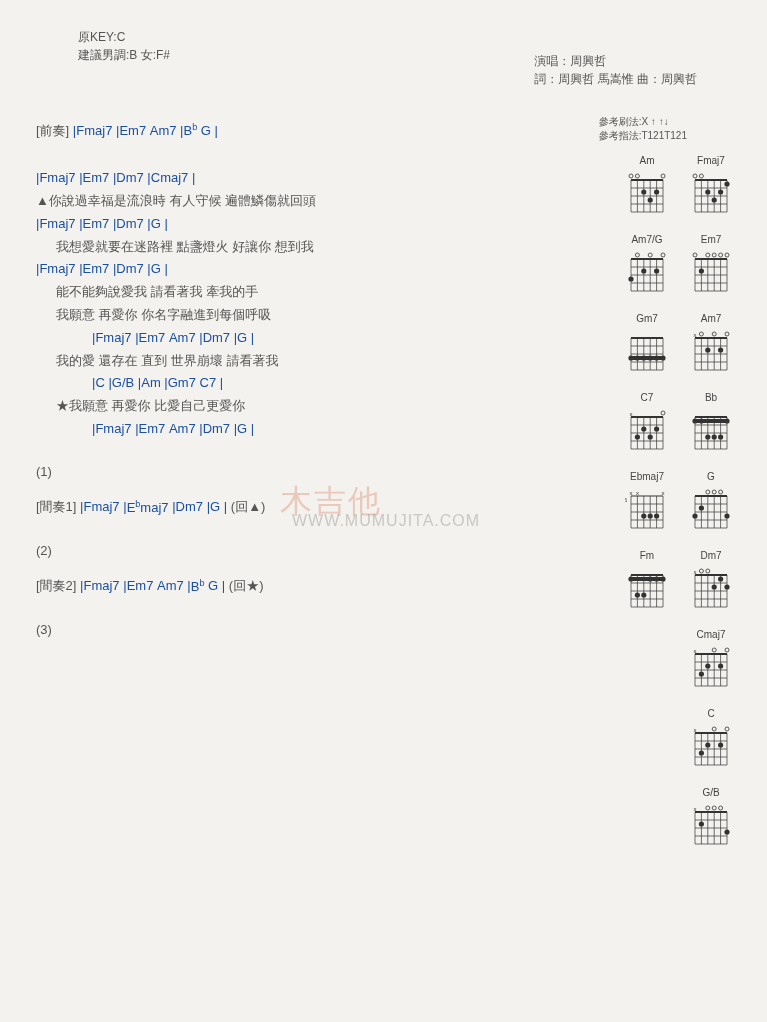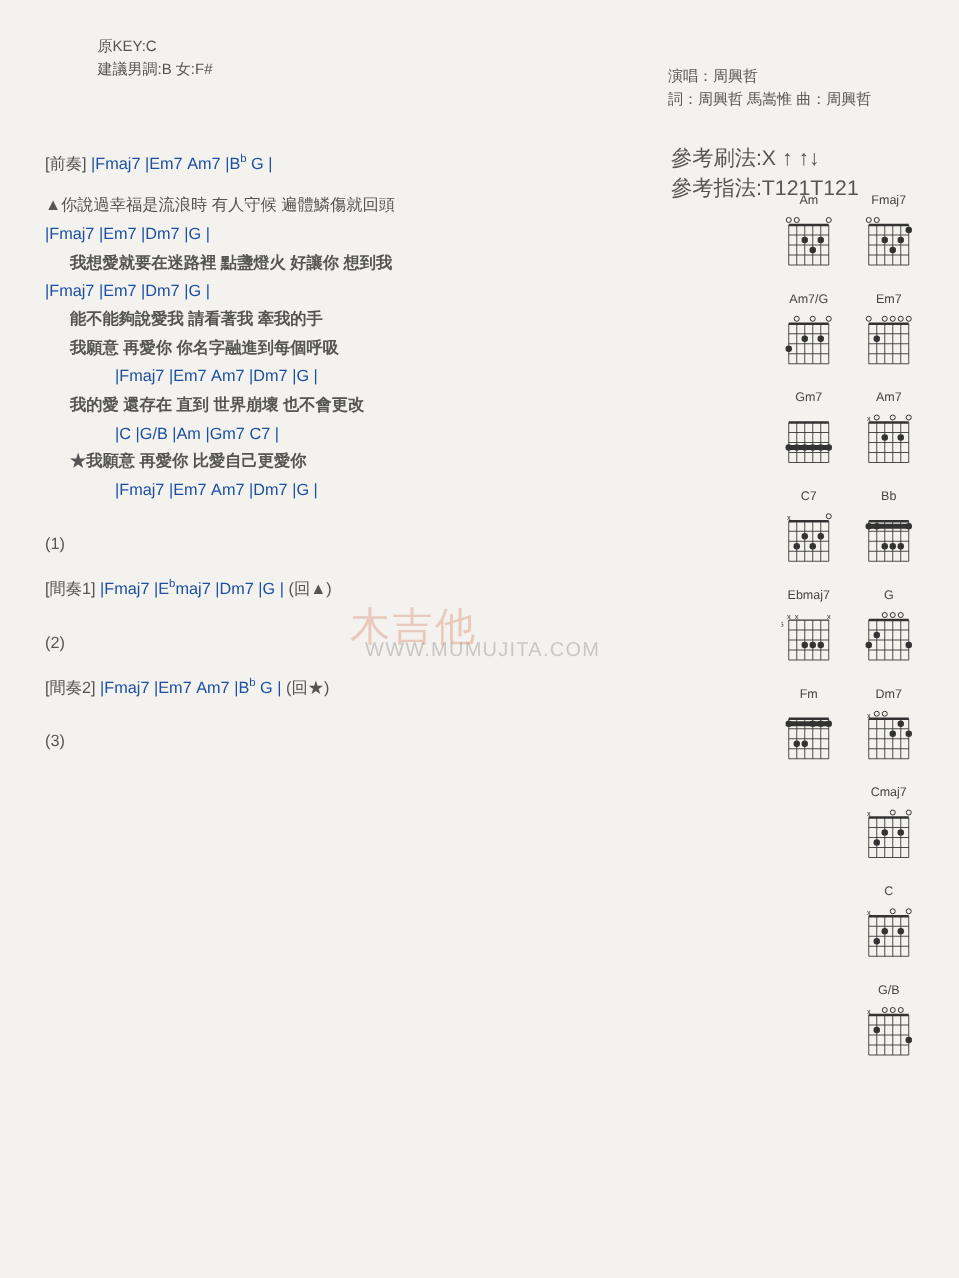--- a/index.html
+++ b/index.html
@@ -39,21 +39,21 @@
     right: 70px;
     top: 52px;
     font-size: 12px;
     line-height: 1.5;
     color: #555;
   }
   .pattern-info {
     position: absolute;
     right: 80px;
     top: 115px;
-    font-size: 17px;
+    font-size: 10px;
     line-height: 1.4;
     color: #555;
   }
   .main {
     position: absolute;
     left: 36px;
     top: 120px;
     width: 560px;
   }
   .line {
@@ -68,21 +68,21 @@
   .lyric {
     color: #555;
     text-align: center;
   }
   .section-label {
     color: #555;
   }
   .gap { margin-top: 14px; }
   .gap-lg { margin-top: 22px; }
   .bar { color: #1a4fa3; }
-  .pad20 { padding-left: 20px; font-weight: bold; }
+  .pad20 { padding-left: 20px; }
   .pad56 { padding-left: 56px; }
   sup { font-size: 0.7em; }
   
   
   .chord-col {
     position: absolute;
     right: 34px;
     top: 155px;
     width: 120px;
   }
@@ -143,28 +143,29 @@
 </div>
 
 <div class="pattern-info">
   <div>參考刷法:X ↑ ↑↓</div>
   <div>參考指法:T121T121</div>
 </div>
 
 <div class="main" id="main">
     <div class="line "><span class="section-label">[前奏]</span> <span class="bar">|</span><span class="chord">Fmaj7</span>   <span class="bar">|</span><span class="chord">Em7</span>   <span class="chord">Am7</span>   <span class="bar">|</span><span class="chord">B<sup>b</sup></span>   <span class="chord">G</span>  <span class="bar">|</span></div>
     <div style="height: 10px;"></div>
+    <div class="line gap"><span class="bar">|</span><span class="chord">Fmaj7</span>                    <span class="bar">|</span><span class="chord">Em7</span>              <span class="bar">|</span><span class="chord">Dm7</span>                    <span class="bar">|</span><span class="chord">Cmaj7</span>     <span class="bar">|</span></div>
     <div class="line "><span class="lyric">▲你說過幸福是流浪時   有人守候   遍體鱗傷就回頭</span></div>
     <div class="line "><span class="bar">|</span><span class="chord">Fmaj7</span>                    <span class="bar">|</span><span class="chord">Em7</span>              <span class="bar">|</span><span class="chord">Dm7</span>                    <span class="bar">|</span><span class="chord">G</span>           <span class="bar">|</span></div>
     <div class="line pad20"><span class="lyric">我想愛就要在迷路裡   點盞燈火   好讓你   想到我</span></div>
     <div class="line "><span class="bar">|</span><span class="chord">Fmaj7</span>                <span class="bar">|</span><span class="chord">Em7</span>        <span class="bar">|</span><span class="chord">Dm7</span>    <span class="bar">|</span><span class="chord">G</span>       <span class="bar">|</span></div>
     <div class="line pad20"><span class="lyric">能不能夠說愛我   請看著我   牽我的手</span></div>
     <div class="line pad20"><span class="lyric">我願意   再愛你   你名字融進到每個呼吸</span></div>
     <div class="line pad56"><span class="bar">|</span><span class="chord">Fmaj7</span>    <span class="bar">|</span><span class="chord">Em7</span>   <span class="chord">Am7</span>  <span class="bar">|</span><span class="chord">Dm7</span>             <span class="bar">|</span><span class="chord">G</span>               <span class="bar">|</span></div>
-    <div class="line pad20"><span class="lyric">我的愛   還存在   直到     世界崩壞   也不會更改</span></div>
+    <div class="line pad20"><span class="lyric">我的愛   還存在   直到     世界崩壞   請看著我</span></div>
     <div class="line pad56"><span class="bar">|</span><span class="chord">C</span>           <span class="bar">|</span><span class="chord">G/B</span>          <span class="bar">|</span><span class="chord">Am</span>         <span class="bar">|</span><span class="chord">Gm7</span>   <span class="chord">C7</span>   <span class="bar">|</span></div>
     <div class="line pad20"><span class="lyric">★我願意   再愛你   比愛自己更愛你</span></div>
     <div class="line pad56"><span class="bar">|</span><span class="chord">Fmaj7</span>    <span class="bar">|</span><span class="chord">Em7</span>   <span class="chord">Am7</span>    <span class="bar">|</span><span class="chord">Dm7</span>               <span class="bar">|</span><span class="chord">G</span>           <span class="bar">|</span></div>
     <div class="line gap-lg"><span class="section-label">(1)</span></div>
     <div class="line gap"><span class="section-label">[間奏1]</span> <span class="bar">|</span><span class="chord">Fmaj7</span>   <span class="bar">|</span><span class="chord">E<sup>b</sup>maj7</span>   <span class="bar">|</span><span class="chord">Dm7</span>   <span class="bar">|</span><span class="chord">G</span>   <span class="bar">|</span>   <span class="section-label">(回▲)</span></div>
     <div class="line gap-lg"><span class="section-label">(2)</span></div>
     <div class="line gap"><span class="section-label">[間奏2]</span> <span class="bar">|</span><span class="chord">Fmaj7</span>   <span class="bar">|</span><span class="chord">Em7</span>   <span class="chord">Am7</span>     <span class="bar">|</span><span class="chord">B<sup>b</sup></span>   <span class="chord">G</span>  <span class="bar">|</span>   <span class="section-label">(回★)</span></div>
     <div class="line gap-lg"><span class="section-label">(3)</span></div>
   </div>
 

